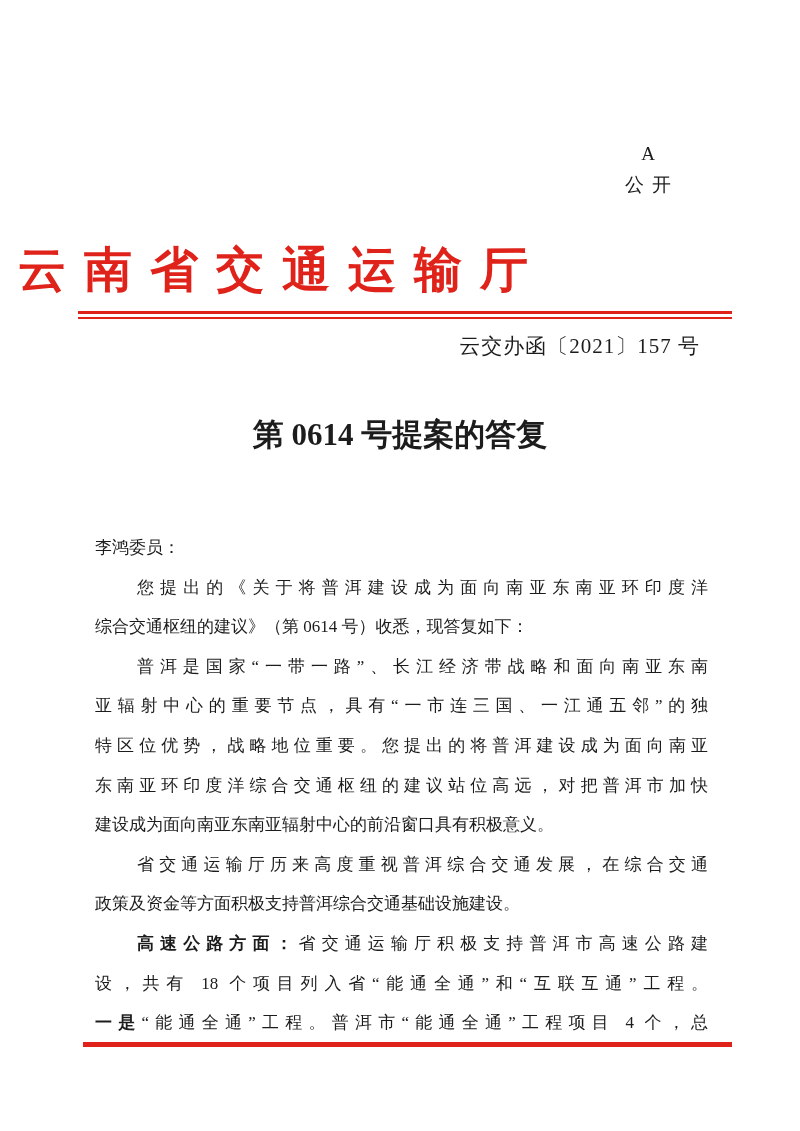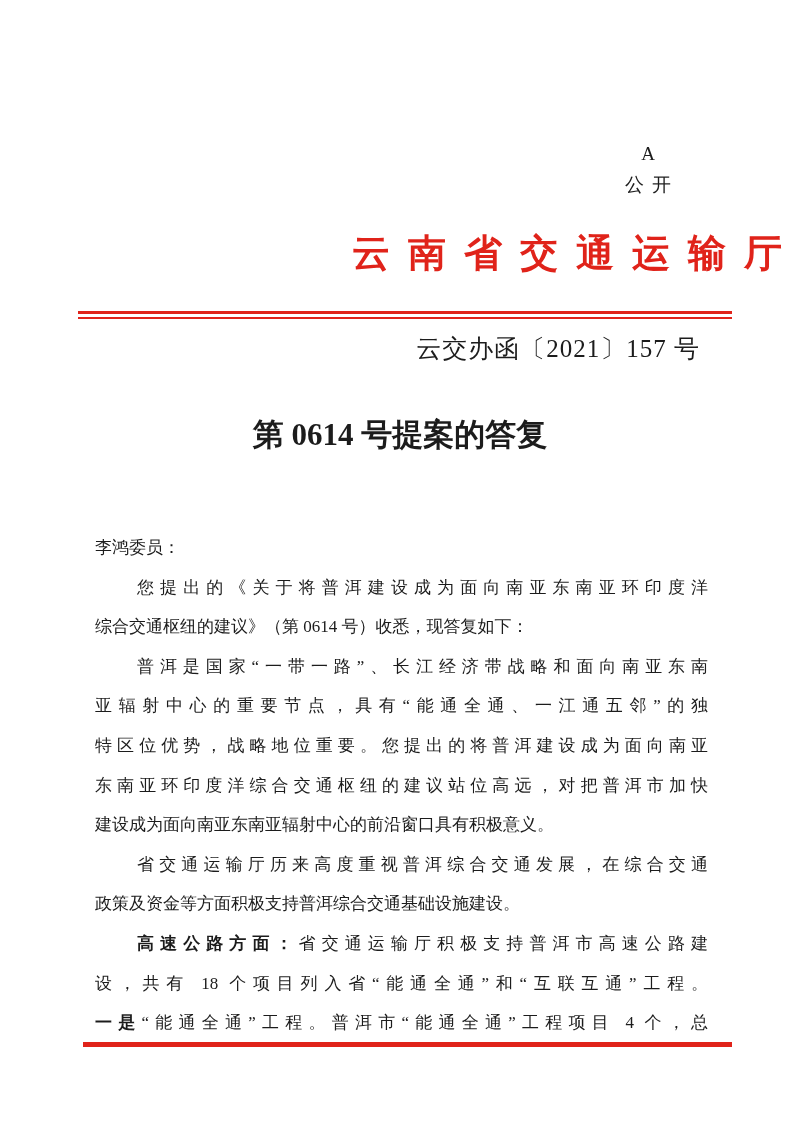--- a/index.html
+++ b/index.html
@@ -27,25 +27,25 @@
     text-align: center;
     font-size: 19px;
     line-height: 22px;
   }
   .marks .grade { letter-spacing: 0; }
   .marks .publicity { margin-top: 9px; letter-spacing: 8px; text-indent: 8px; }
 
   
   .agency {
     position: absolute;
-    top: 228px;
+    top: 238px;
     left: 0;
     width: 100%;
-    text-align: right;
-    font-size: 38px;
+    text-align: left;
+    font-size: 48px;
     font-weight: bold;
     color: var(--red, #e0231a);
     letter-spacing: 18px;
     text-indent: 18px;
     white-space: nowrap;
   }
 
   
   .sep-double {
     position: absolute;
@@ -56,21 +56,21 @@
     box-sizing: border-box;
     border-top: 3px solid var(--red, #e0231a);
     border-bottom: 2px solid var(--red, #e0231a);
   }
 
   
   .doc-number {
     position: absolute;
     top: 332px;
     right: 100px;
-    font-size: 25px;
+    font-size: 21px;
     letter-spacing: 1px;
     white-space: nowrap;
   }
 
   
   .main-title {
     position: absolute;
     top: 410px;
     left: 0;
     width: 100%;
@@ -125,21 +125,21 @@
 
   <div class="main-title">
     <div>第 0614 号提案的答复</div>
   </div>
 
   <div class="body-text">
       <div class="bline"><span>李鸿委员：</span></div>
       <div class="bline indent full"><span>您提出的《关于将普洱建设成为面向南亚东南亚环印度洋</span></div>
       <div class="bline"><span>综合交通枢纽的建议》（第 0614 号）收悉，现答复如下：</span></div>
       <div class="bline indent full"><span>普洱是国家“一带一路”、长江经济带战略和面向南亚东南</span></div>
-      <div class="bline full"><span>亚辐射中心的重要节点，具有“能通全通、一江通五邻”的独</span></div>
+      <div class="bline full"><span>亚辐射中心的重要节点，具有“一市连三国、一江通五邻”的独</span></div>
       <div class="bline full"><span>特区位优势，战略地位重要。您提出的将普洱建设成为面向南亚</span></div>
       <div class="bline full"><span>东南亚环印度洋综合交通枢纽的建议站位高远，对把普洱市加快</span></div>
       <div class="bline"><span>建设成为面向南亚东南亚辐射中心的前沿窗口具有积极意义。</span></div>
       <div class="bline indent full"><span>省交通运输厅历来高度重视普洱综合交通发展，在综合交通</span></div>
       <div class="bline"><span>政策及资金等方面积极支持普洱综合交通基础设施建设。</span></div>
       <div class="bline indent full"><span class="b">高速公路方面：</span><span>省交通运输厅积极支持普洱市高速公路建</span></div>
       <div class="bline full"><span>设，共有 18 个项目列入省“能通全通”和“互联互通”工程。</span></div>
       <div class="bline full"><span class="b">一是</span><span>“能通全通”工程。普洱市“能通全通”工程项目 4 个，总</span></div>
     </div>
 

